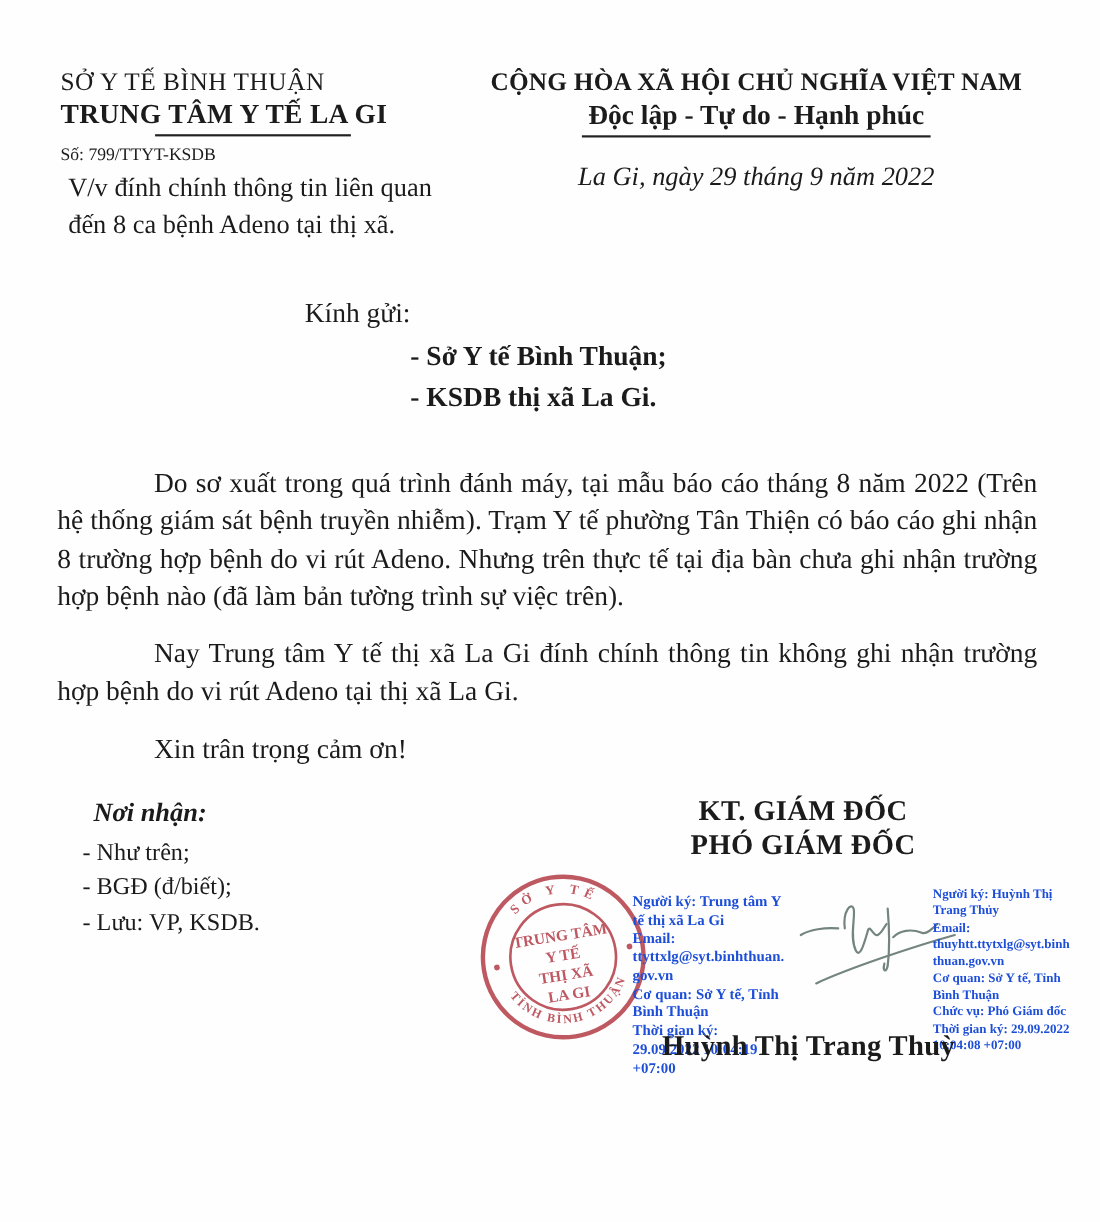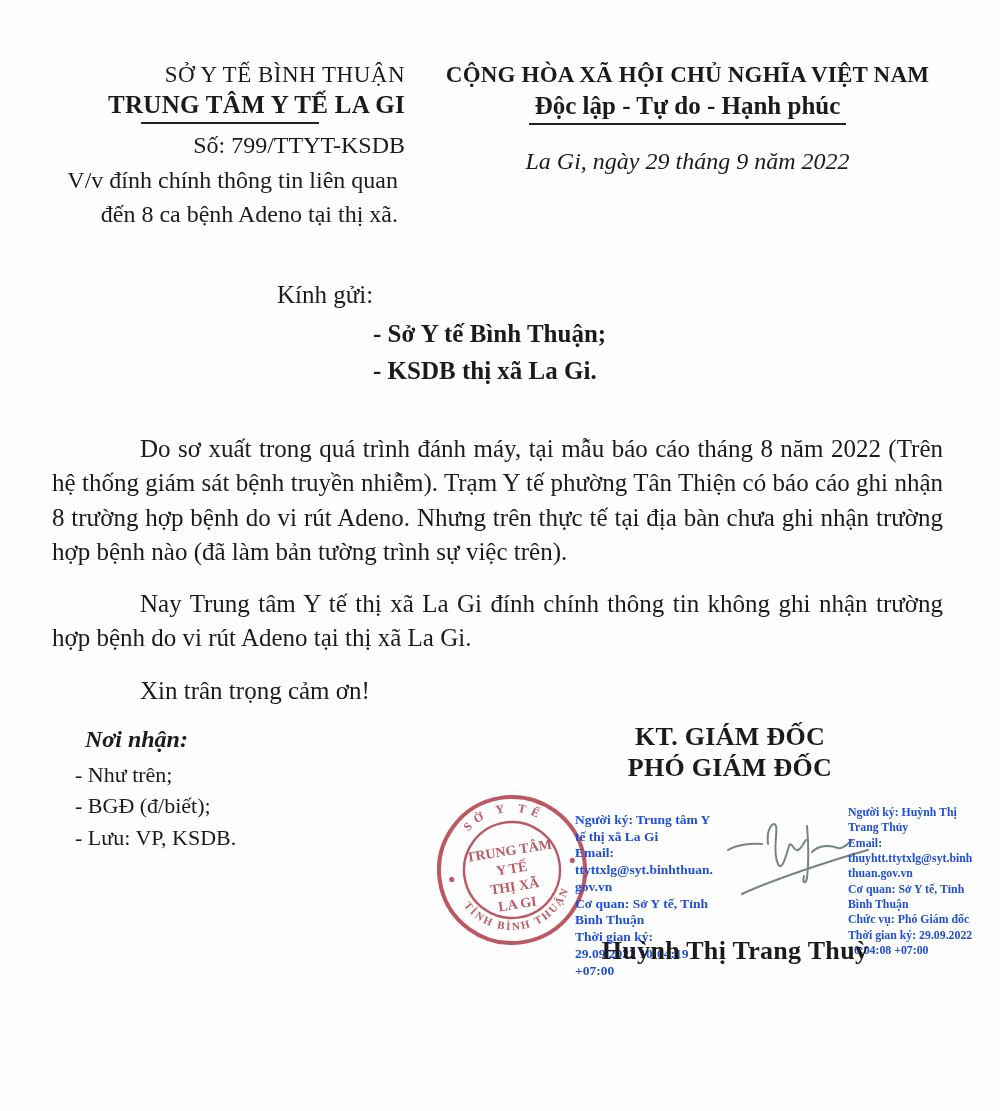--- a/index.html
+++ b/index.html
@@ -4,26 +4,26 @@
 <style>
   html,body { margin:0; padding:0; background:#ffffff; }
   .page {
     position:relative; width:1000px; height:1111px;
     background:#fefefe; color:#1b1b1b;
     font-family:"Liberation Serif", serif;
     overflow:hidden;
   }
   
   .letterhead { display:flex; padding:62px 30px 0 55px; }
-  .lh-left  { width:350px; text-align:right; }
+  .lh-left  { width:350px; text-align:left; }
   .lh-right { flex:1; text-align:center; }
   .org-parent { font-size:23px; letter-spacing:.5px; }
   .org-unit   { font-size:25px; font-weight:bold; margin-top:3px; letter-spacing:.3px; }
   .org-underline { width:178px; border-bottom:2px solid #222; margin:3px auto 8px auto; }
-  .doc-number { font-size:24px; margin-top:2px; }
+  .doc-number { font-size:16px; margin-top:2px; }
   .doc-subject{ font-size:24px; line-height:1.42; width:336px; margin:4px auto 0 auto; }
   .national-header { font-size:23px; font-weight:bold; letter-spacing:.2px; }
   .national-motto  { display:inline-block; font-size:25px; font-weight:bold;
                      border-bottom:2px solid #222; padding:0 6px 3px 6px; margin-top:4px; }
   .dateline { font-size:24px; font-style:italic; margin-top:23px; }
   
   .recipients { margin:46px 0 0 277px; font-size:25px; line-height:1.4; }
   .recipients-label { margin-bottom:4px; }
   .recipients-items { margin-left:96px; }
   .recipients-items div { margin-top:2px;font-weight:bold; }

